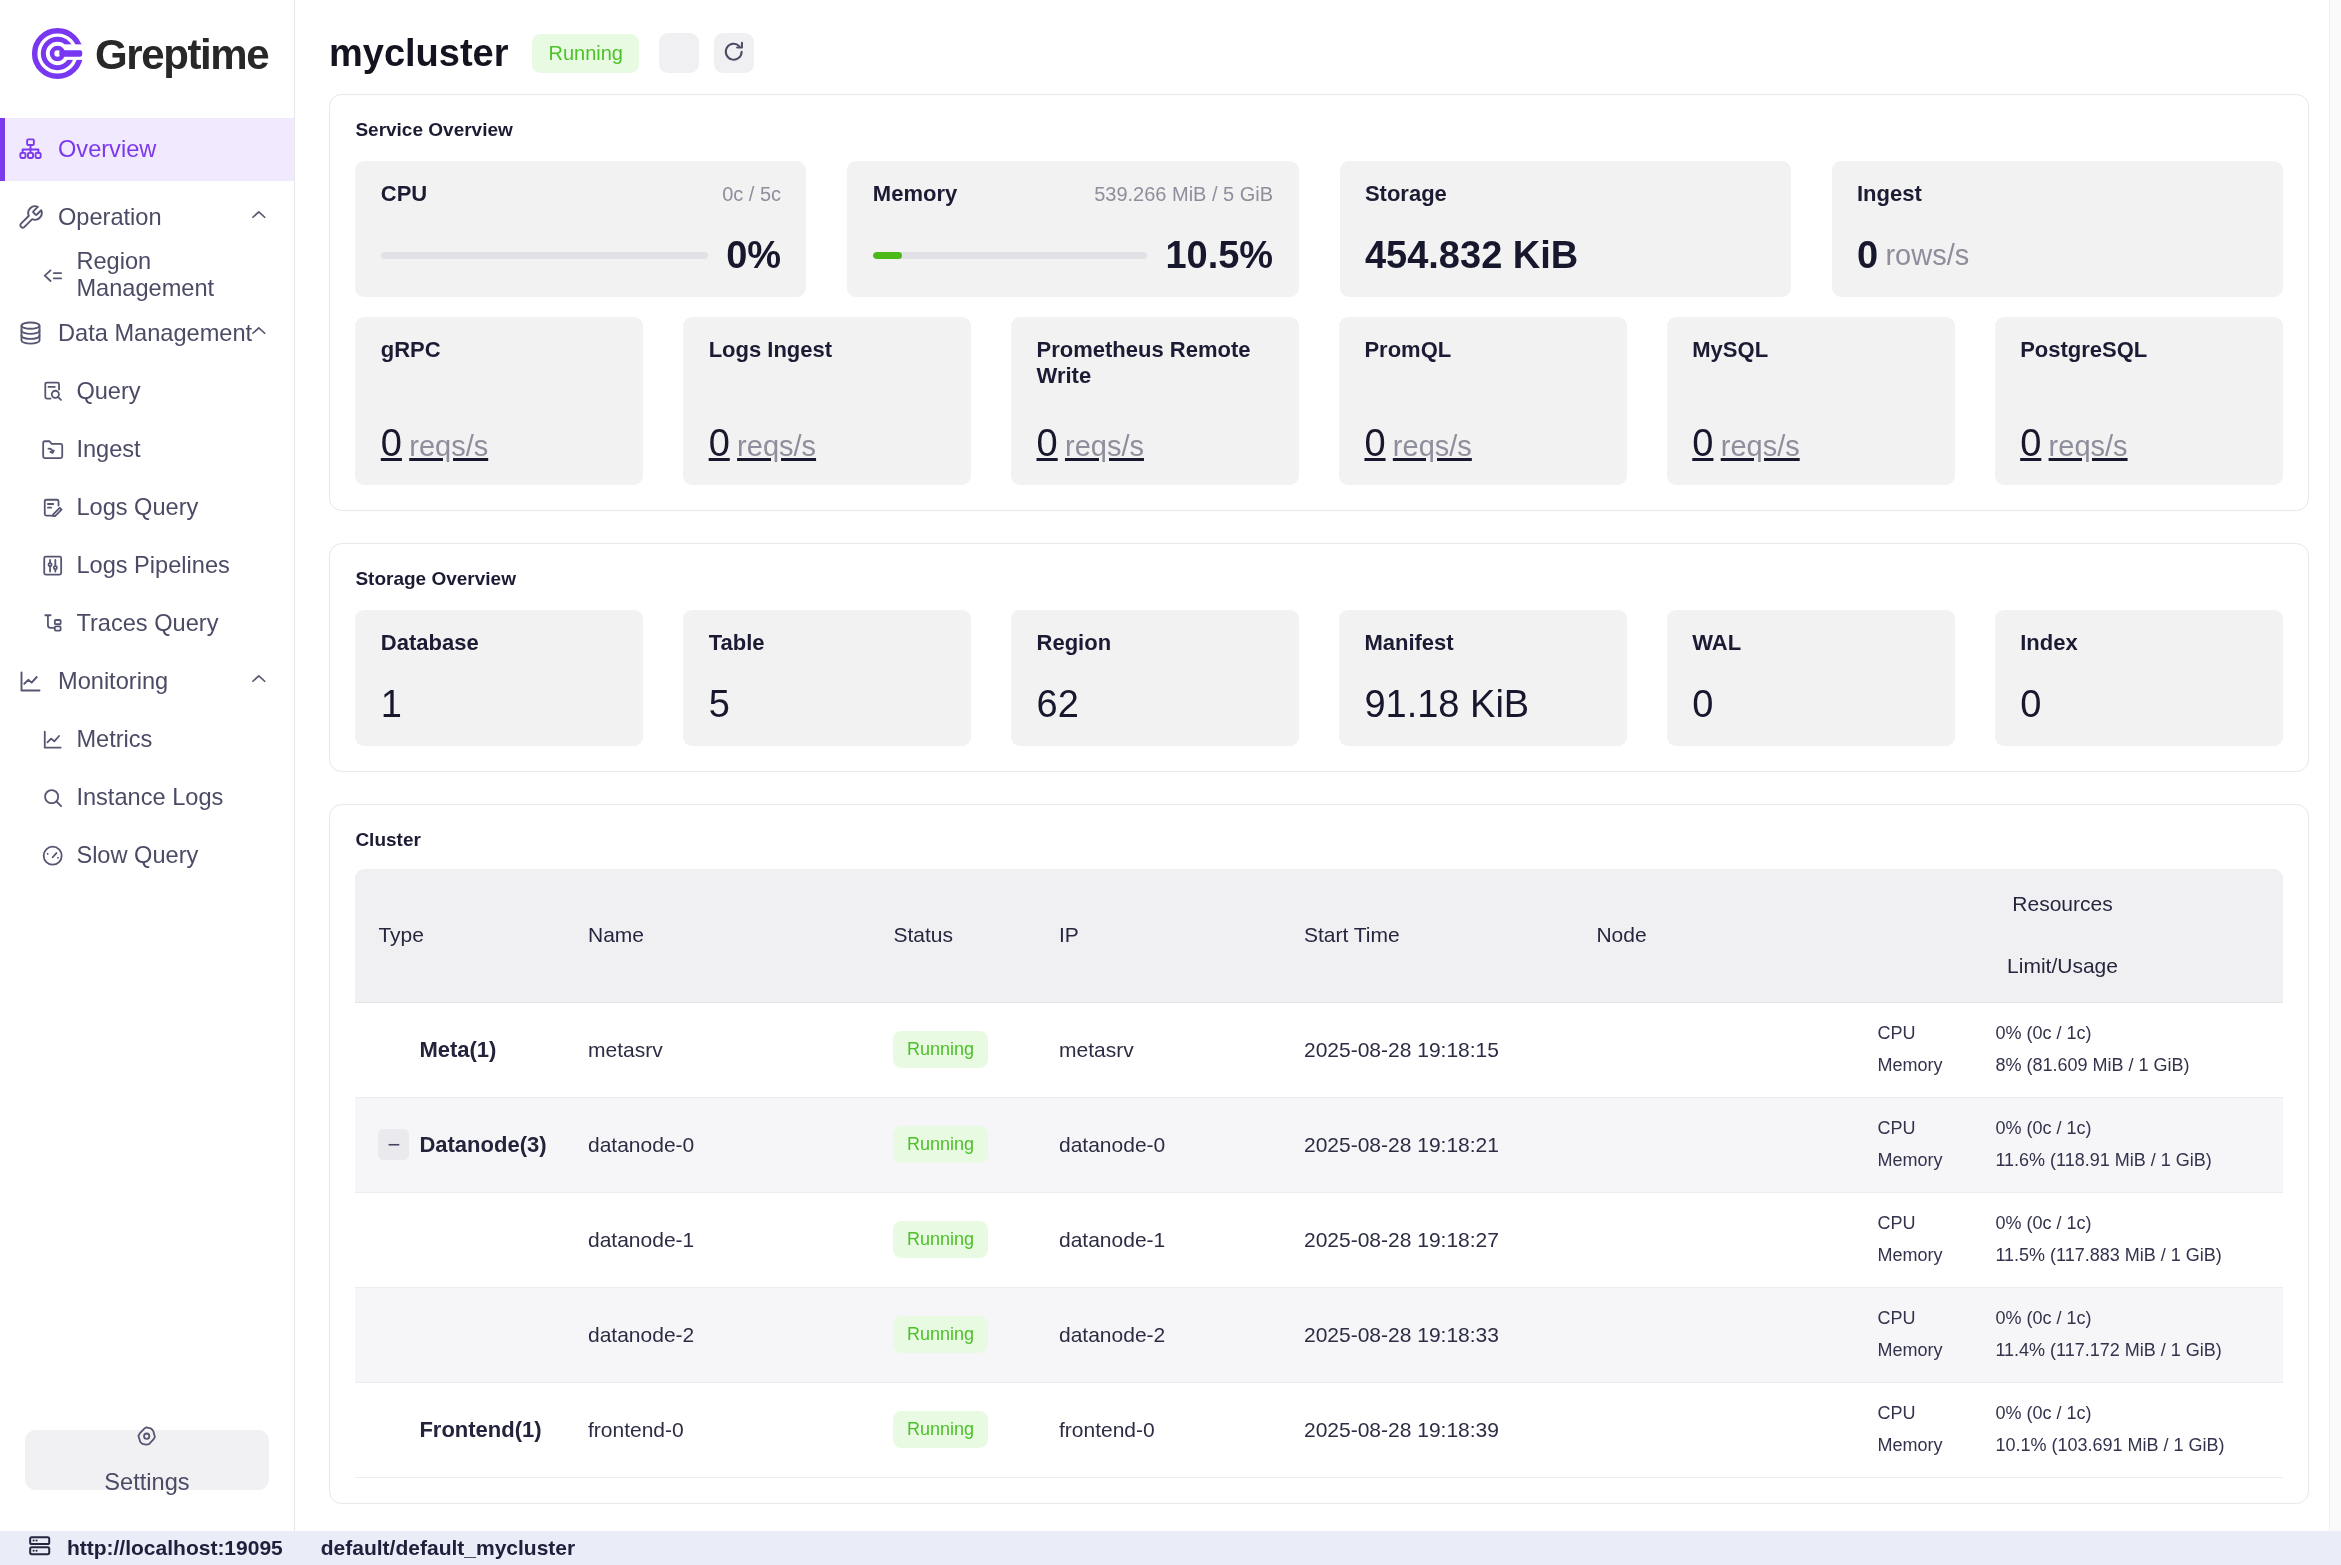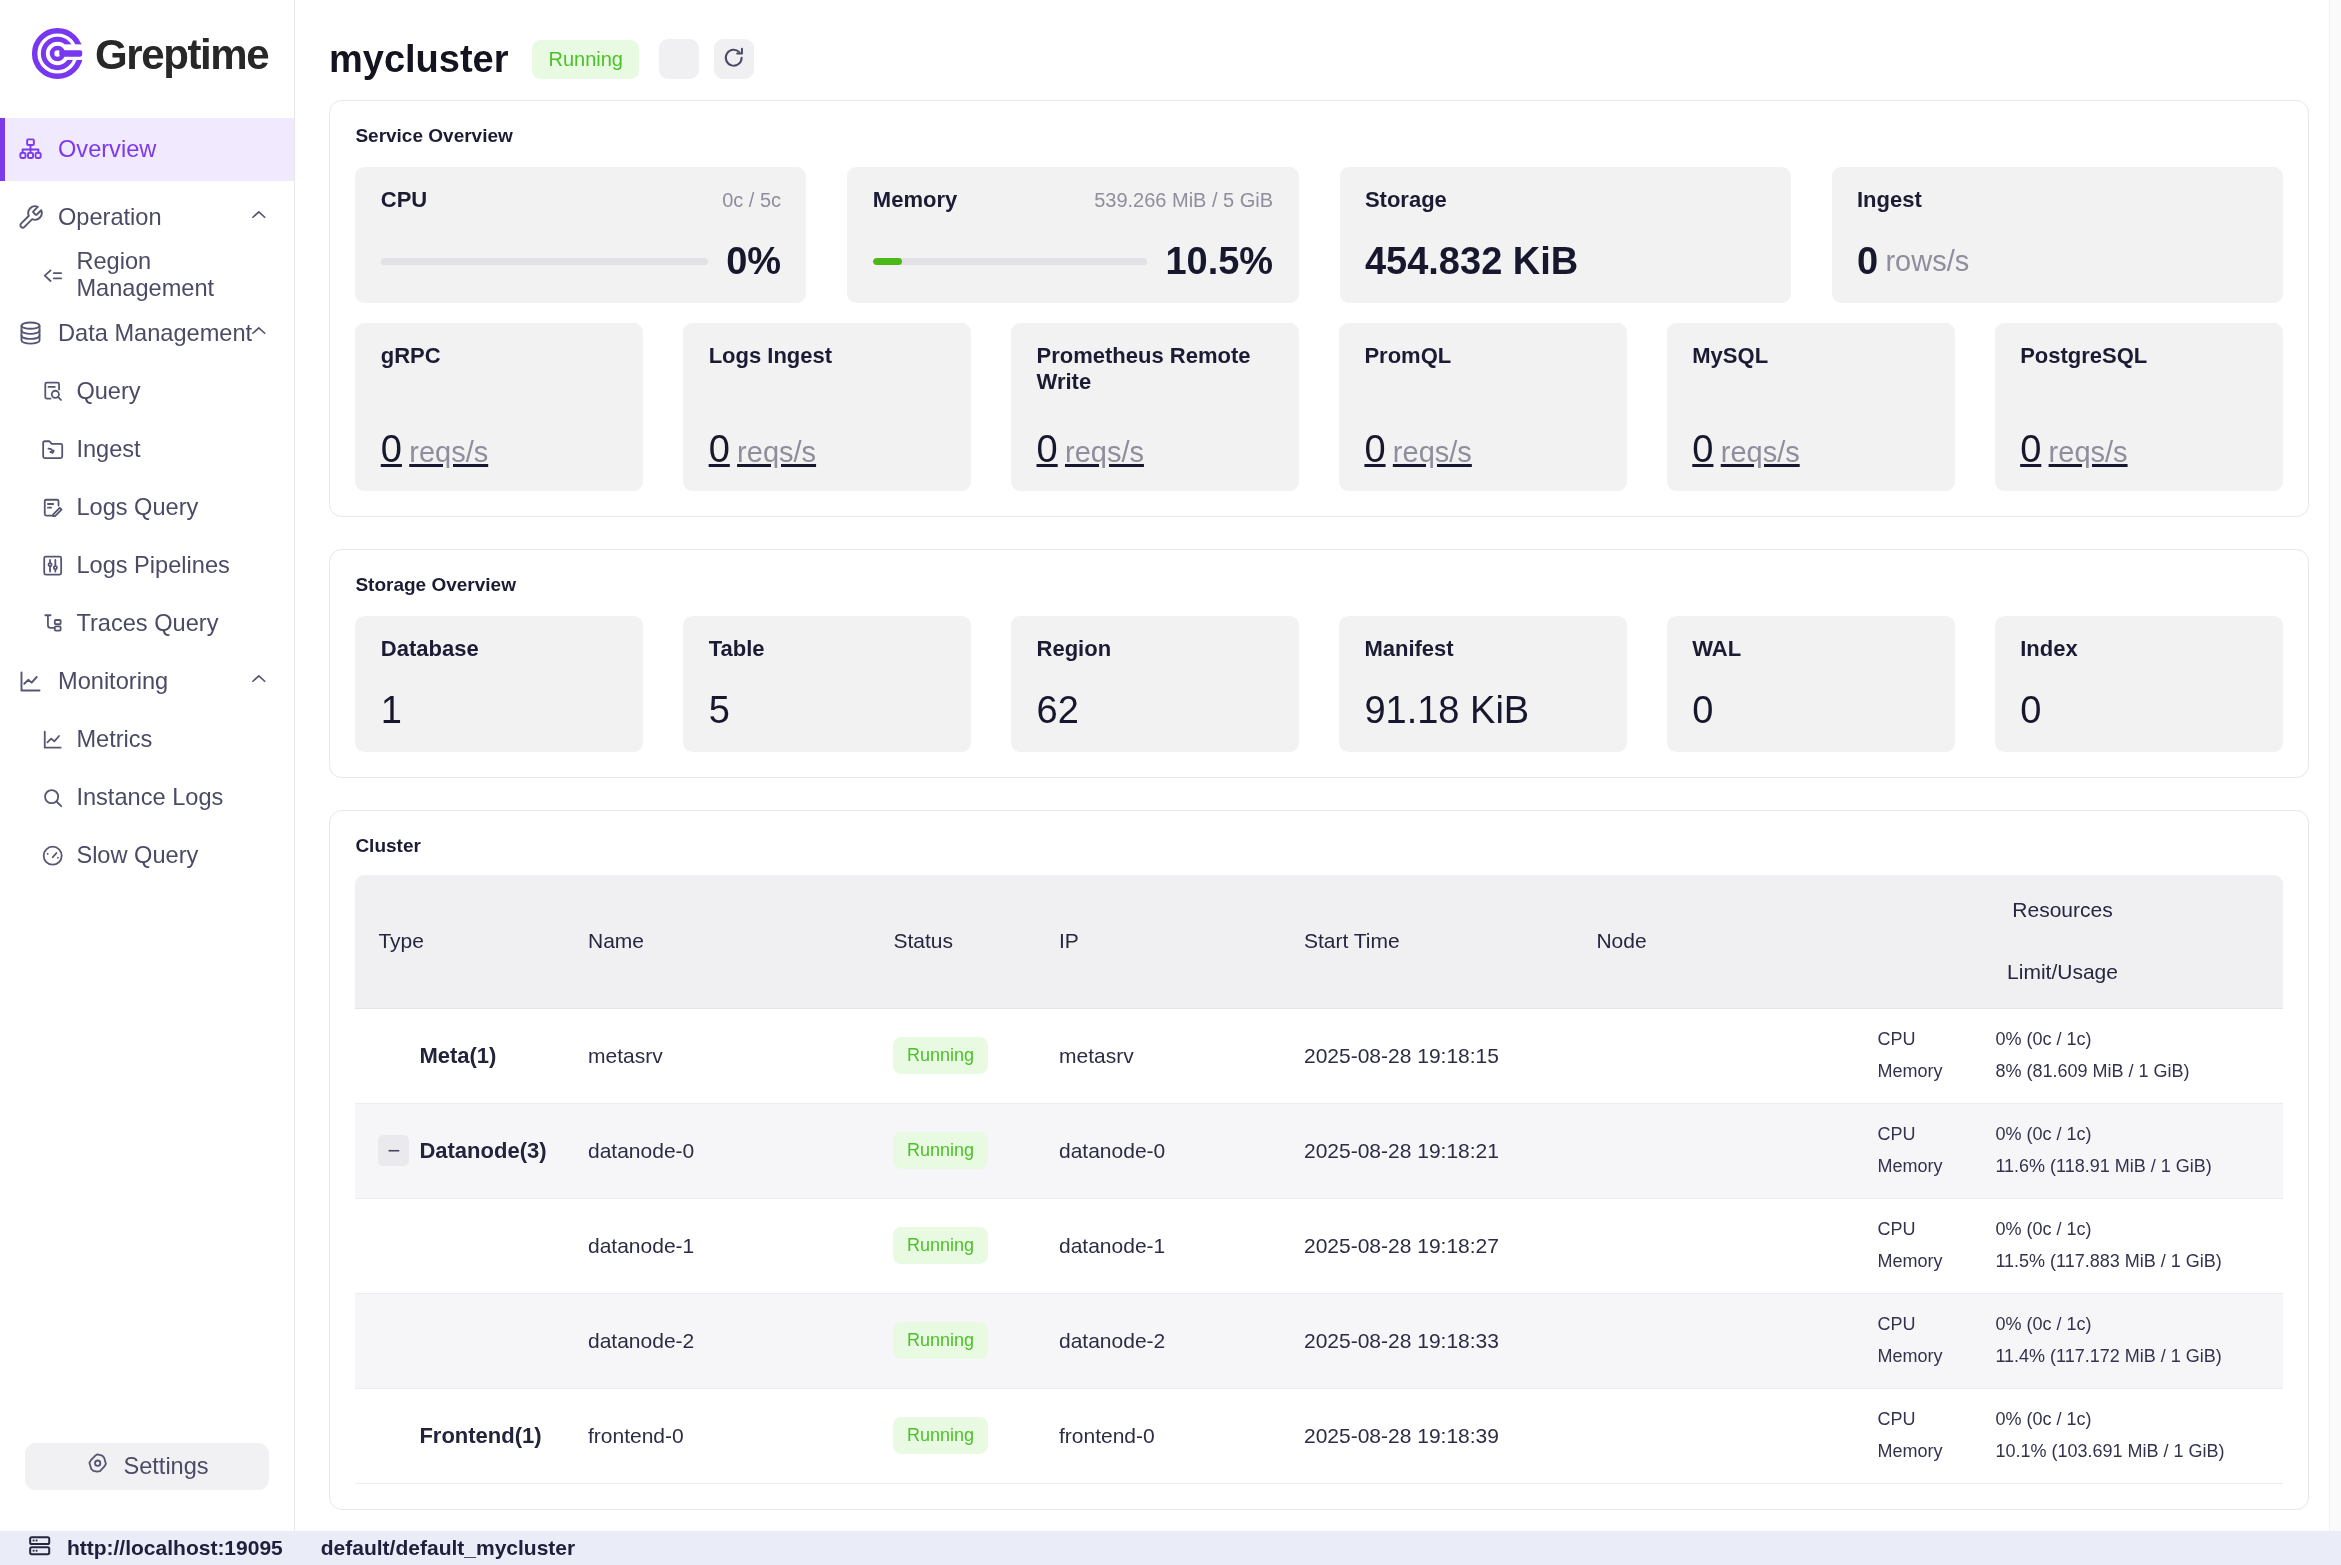--- a/index.html
+++ b/index.html
@@ -13,24 +13,24 @@
   .nav { flex:1; margin-top:27px; }
   .nav-item { position:relative; display:flex; align-items:center; height:58px; padding-left:16.3px; color:#4b4b66; font-size:23.6px; cursor:pointer; }
   .nav-item .ic { width:29px; height:29px; margin-right:12.7px; flex:0 0 29px; display:flex; align-items:center; justify-content:center; }
   .nav-item.sub { padding-left:40px; }
   .nav-item.sub .ic { width:25.4px; height:25.4px; flex-basis:25.4px; margin-right:11px; }
   .nav-item.active { background:#f1e9fd; color:#7c3aed; height:63px; margin-bottom:7.3px; }
   .nav-item.active::before { content:""; position:absolute; left:0; top:0; bottom:0; width:4.5px; background:#7c3aed; }
   .chev { position:absolute; right:23.6px; }
   svg.icon { stroke:#565672; fill:none; stroke-width:1.7; stroke-linecap:round; stroke-linejoin:round; }
   .nav-item.active svg.icon { stroke:#7c3aed; }
-  .settings-btn { margin:auto 25.4px 41px; height:47px; background:#f1f1f4; border-radius:11px; display:flex; align-items:center; justify-content:center; gap:12.7px; font-size:23.6px; color:#4b4b66; cursor:pointer; }
+  .settings-btn { margin:auto 25.4px 41px; height:60px; background:#f1f1f4; border-radius:11px; display:flex; align-items:center; justify-content:center; gap:12.7px; font-size:23.6px; color:#4b4b66; cursor:pointer;flex-direction:column; }
 
   
-  .main { flex:1; position:relative; padding:6px 33px 0 34px; overflow:hidden; }
+  .main { flex:1; position:relative; padding:0 33px 0 34px; overflow:hidden; }
   .scroll-track { position:absolute; top:0; right:0; width:12.7px; height:1531px; background:#fafafb; border-left:0.9px solid #efeff3; }
   .page-header { display:flex; align-items:center; margin-top:25.4px; height:56px; }
   .page-title { font-size:38px; font-weight:700; color:#141420; }
   .badge { margin-left:23.6px; background:#e9fae3; color:#4cc128; font-size:20px; padding:8.2px 16.3px; border-radius:8.2px; }
   .hbtn { width:40px; height:40px; background:#f0f0f2; border:none; border-radius:9px; margin-left:14.5px; display:flex; align-items:center; justify-content:center; cursor:pointer; }
   .hbtn:first-of-type { margin-left:20px; }
 
   .panel { border:0.9px solid #e7e7ec; border-radius:12.7px; padding:23.6px 25.4px 25.4px; margin-top:12.7px; background:#fff; }
   .panel + .panel { margin-top:32px; }
   .panel-title { font-size:19px; font-weight:700; color:#1b1b34; }

